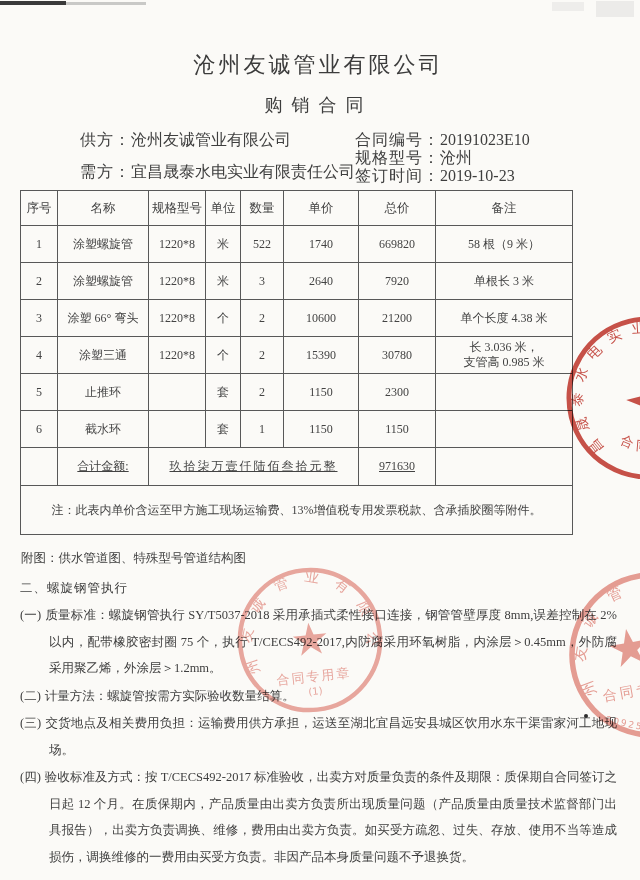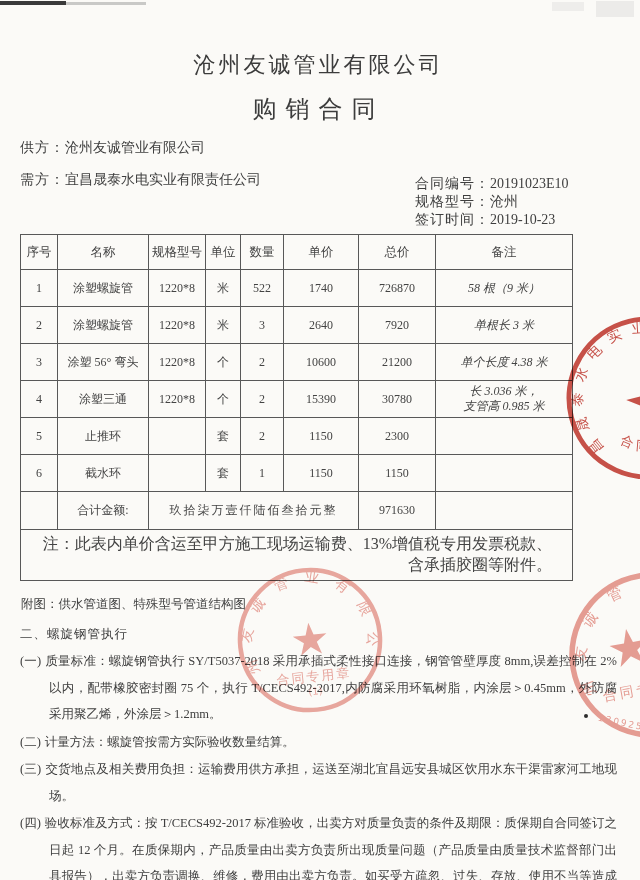--- a/index.html
+++ b/index.html
@@ -13,42 +13,42 @@
   .content{padding:0 23px 0 20px;}
 
   
   .scan-bar-dark{position:absolute;top:1px;left:0;width:66px;height:4px;background:#3a3a3a;}
   .scan-bar-light{position:absolute;top:2px;left:66px;width:80px;height:3px;background:#c9c9c7;}
   .scan-smudge-1{position:absolute;top:2px;left:552px;width:32px;height:9px;background:#eeedeb;}
   .scan-smudge-2{position:absolute;top:1px;left:596px;width:38px;height:16px;background:#ecebe9;}
   .scan-dot{position:absolute;top:714px;left:584px;width:4px;height:4px;border-radius:50%;background:#2c2c2c;}
 
   .title{margin:50px 0 0;text-align:center;font-size:22px;font-weight:500;letter-spacing:3px;color:#3c3c3c;}
-  .subtitle{margin:13px 0 0;text-align:center;font-size:24px;font-weight:500;letter-spacing:9px;color:#3c3c3c;}
-
-  .meta{display:flex;justify-content:space-between;margin-top:14px;font-size:14px;}
+  .subtitle{margin:13px 0 0;text-align:center;font-size:18px;font-weight:500;letter-spacing:9px;color:#3c3c3c;}
+
+  .meta{display:flex;justify-content:center;margin-top:14px;font-size:16px;}
   .meta-left .line{line-height:17px;}
   .meta-left .line + .line{margin-top:15px;}
-  .meta-right{width:202px;margin-top:36px;}
+  .meta-right{width:202px;}
   .meta-right .line{line-height:18px;}
   .label{letter-spacing:1px;}
 
   .section-title{font-size:12.5px;margin:13px 0 0;letter-spacing:1px;}
 
   table{border-collapse:collapse;table-layout:fixed;width:552px;margin-top:5px;
         font-size:12px;color:#434343;}
   col.c0{width:37px}col.c1{width:91px}col.c2{width:57px}col.c3{width:35px}
   col.c4{width:43px}col.c5{width:75px}col.c6{width:77px}col.c7{width:137px}
   th,td{border:1px solid #585858;text-align:center;padding:2px 2px;font-weight:normal;}
   thead th{height:30px;font-size:12.5px;}
   tbody td{height:32px;}
-  td.remark{white-space:pre-line;line-height:15px;font-style:italic;}
-  tr.total-row td{height:33px;}
+  td.remark{white-space:pre-line;line-height:15px;}
+  tr.total-row td{height:33px;text-decoration:underline;}
   td.amt-words{letter-spacing:2px;}
-  td.note{ text-align:right;height:40px;padding:4px 20px;font-size:16px;}
+  td.note{ text-align:center;height:40px;padding:4px 20px;font-size:12px;}
 
   .attach-line{margin:15px 1px 0;font-size:12.5px;}
   .clauses{margin-top:5px;}
   .clause{margin:0 0 1px;font-size:12.5px;line-height:26.5px;
           padding-left:29px;text-indent:-29px;text-align:justify;}
   .clause-no{margin-right:4px;}
 
   
   .seal{position:absolute;mix-blend-mode:multiply;pointer-events:none;}
   .seal text{font-family:"DejaVu Sans","Liberation Sans",sans-serif;}
@@ -119,36 +119,36 @@
           </tr>
       </thead>
       <tbody>
           <tr>
             <td>1</td>
             <td>涂塑螺旋管</td>
             <td>1220*8</td>
             <td>米</td>
             <td>522</td>
             <td>1740</td>
-            <td>726870</td>
+            <td>669820</td>
             <td class="remark">58 根（9 米）</td>
           </tr>
           <tr>
             <td>2</td>
             <td>涂塑螺旋管</td>
             <td>1220*8</td>
             <td>米</td>
             <td>3</td>
             <td>2640</td>
             <td>7920</td>
             <td class="remark">单根长 3 米</td>
           </tr>
           <tr>
             <td>3</td>
-            <td>涂塑 56° 弯头</td>
+            <td>涂塑 66° 弯头</td>
             <td>1220*8</td>
             <td>个</td>
             <td>2</td>
             <td>10600</td>
             <td>21200</td>
             <td class="remark">单个长度 4.38 米</td>
           </tr>
           <tr>
             <td>4</td>
             <td>涂塑三通</td>

